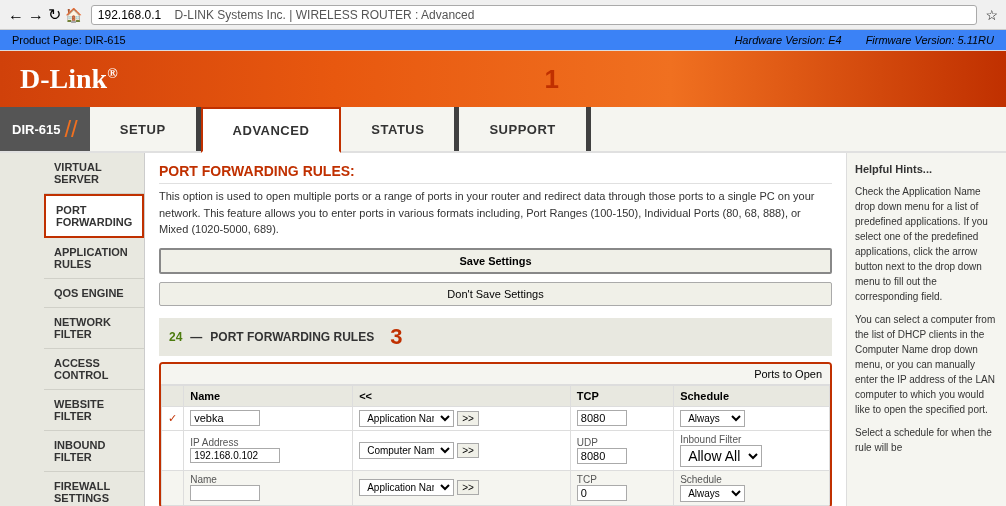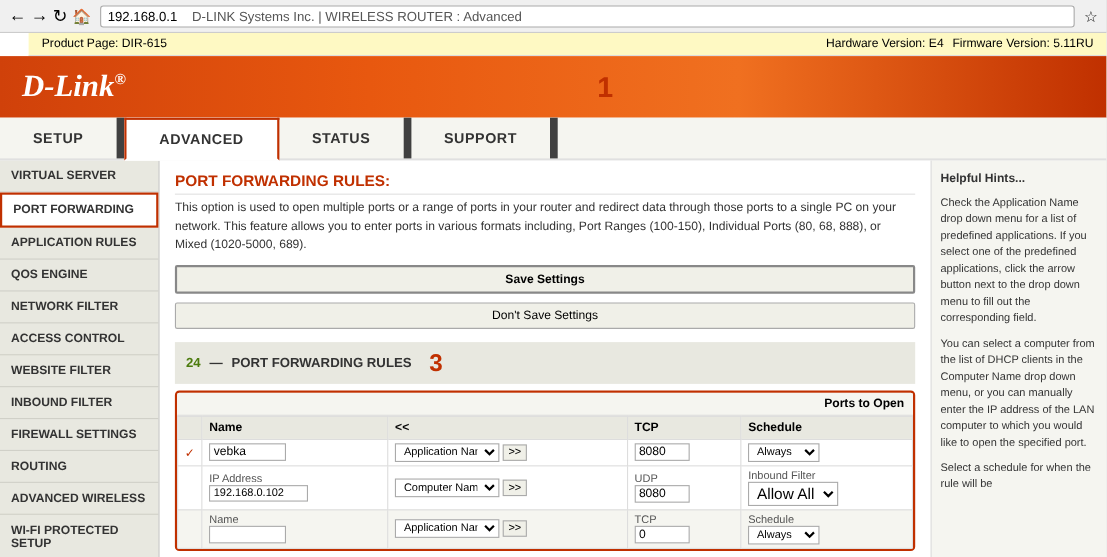--- a/index.html
+++ b/index.html
@@ -23,43 +23,41 @@
       border-radius: 3px;
       padding: 2px 6px;
       font-size: 12px;
     }
 
     
     .page { background: white; width: 1006px; min-height: 476px; }
 
     
     .top-bar {
-      background: #fef9c3;
+      background: #3b82f6;
       border-bottom: 1px solid #ddd;
       display: flex;
       justify-content: space-between;
       align-items: center;
       padding: 4px 12px;
       font-size: 11px;
-      margin-left: 26px;
-    }
-    .top-bar-right { display: flex; gap: 8px; }
+    }
+    .top-bar-right { display: flex; gap: 24px; font-style: italic; }
 
     
     .header {
       background: linear-gradient(to right, #d0410a, #e8580f, #f07020, #c03000);
       padding: 12px 20px;
       display: flex;
       align-items: center;
     }
     .dlink-logo {
       color: white;
       font-size: 28px;
       font-weight: bold;
-      font-style: italic;
       font-family: Georgia, serif;
     }
     .dlink-logo sup { font-size: 14px; }
 
     
     .nav {
       background: #f5f5f0;
       border-bottom: 2px solid #e0e0e0;
       display: flex;
       align-items: stretch;
@@ -79,21 +77,21 @@
       margin-left: 4px;
       font-weight: normal;
     }
     .nav-tabs { display: flex; flex: 1; }
     .nav-tab {
       padding: 10px 30px;
       cursor: pointer;
       font-size: 13px;
       font-weight: bold;
       color: #333;
-      border-right: 7px solid #404040;
+      border-right: 5px solid #404040;
       display: flex;
       align-items: center;
       letter-spacing: 0.5px;
     }
     .nav-tab.active {
       background: white;
       border: 2px solid #c03000;
       border-bottom: 2px solid white;
       color: #333;
       margin-bottom: -2px;
@@ -106,20 +104,21 @@
     
     .sidebar { width: 145px; background: #e8e8e0; border-right: 1px solid #ccc; }
     .sidebar-item {
       padding: 8px 10px;
       border-bottom: 1px solid #d0d0c8;
       font-size: 11px;
       font-weight: bold;
       color: #333;
       cursor: pointer;
       text-transform: uppercase;
+      margin-left: 44px;
     }
     .sidebar-item.highlighted {
       border: 2px solid #c03000;
       background: white;
     }
 
     
     .content { flex: 1; padding: 10px 14px; background: white; min-width: 0; }
 
     .section-title {
@@ -164,21 +163,21 @@
     
     .rules-table-wrap {
       border: 2px solid #c03000;
       border-radius: 4px;
       overflow: hidden;
     }
     .ports-label {
       text-align: right;
       padding: 4px 8px;
       font-size: 11px;
-      font-weight: bold;
+      font-weight: normal;
       background: #f5f5f0;
       border-bottom: 1px solid #ddd;
     }
     table { width: 100%; border-collapse: collapse; }
     th {
       background: #e8e8e0;
       padding: 4px 6px;
       font-size: 11px;
       font-weight: bold;
       border: 1px solid #ddd;
@@ -257,20 +256,24 @@
     <div class="dlink-logo">
       <span>D-Link</span><sup>®</sup>
     </div>
 
     <div style="flex:1; text-align:center; position:relative;">
       <span style="color:#c03000; font-size:26px; font-weight:bold;">1</span>
     </div>
   </div>
 
   <div class="nav">
+    <div class="nav-model">
+      <span>DIR-615</span>
+      <span class="nav-model-slash">//</span>
+    </div>
     <div class="nav-tabs">
       <div class="nav-tab">SETUP</div>
       <div class="nav-tab active">ADVANCED</div>
       <div class="nav-tab">STATUS</div>
       <div class="nav-tab">SUPPORT</div>
     </div>
   </div>
 
   <div class="main-layout">
 

